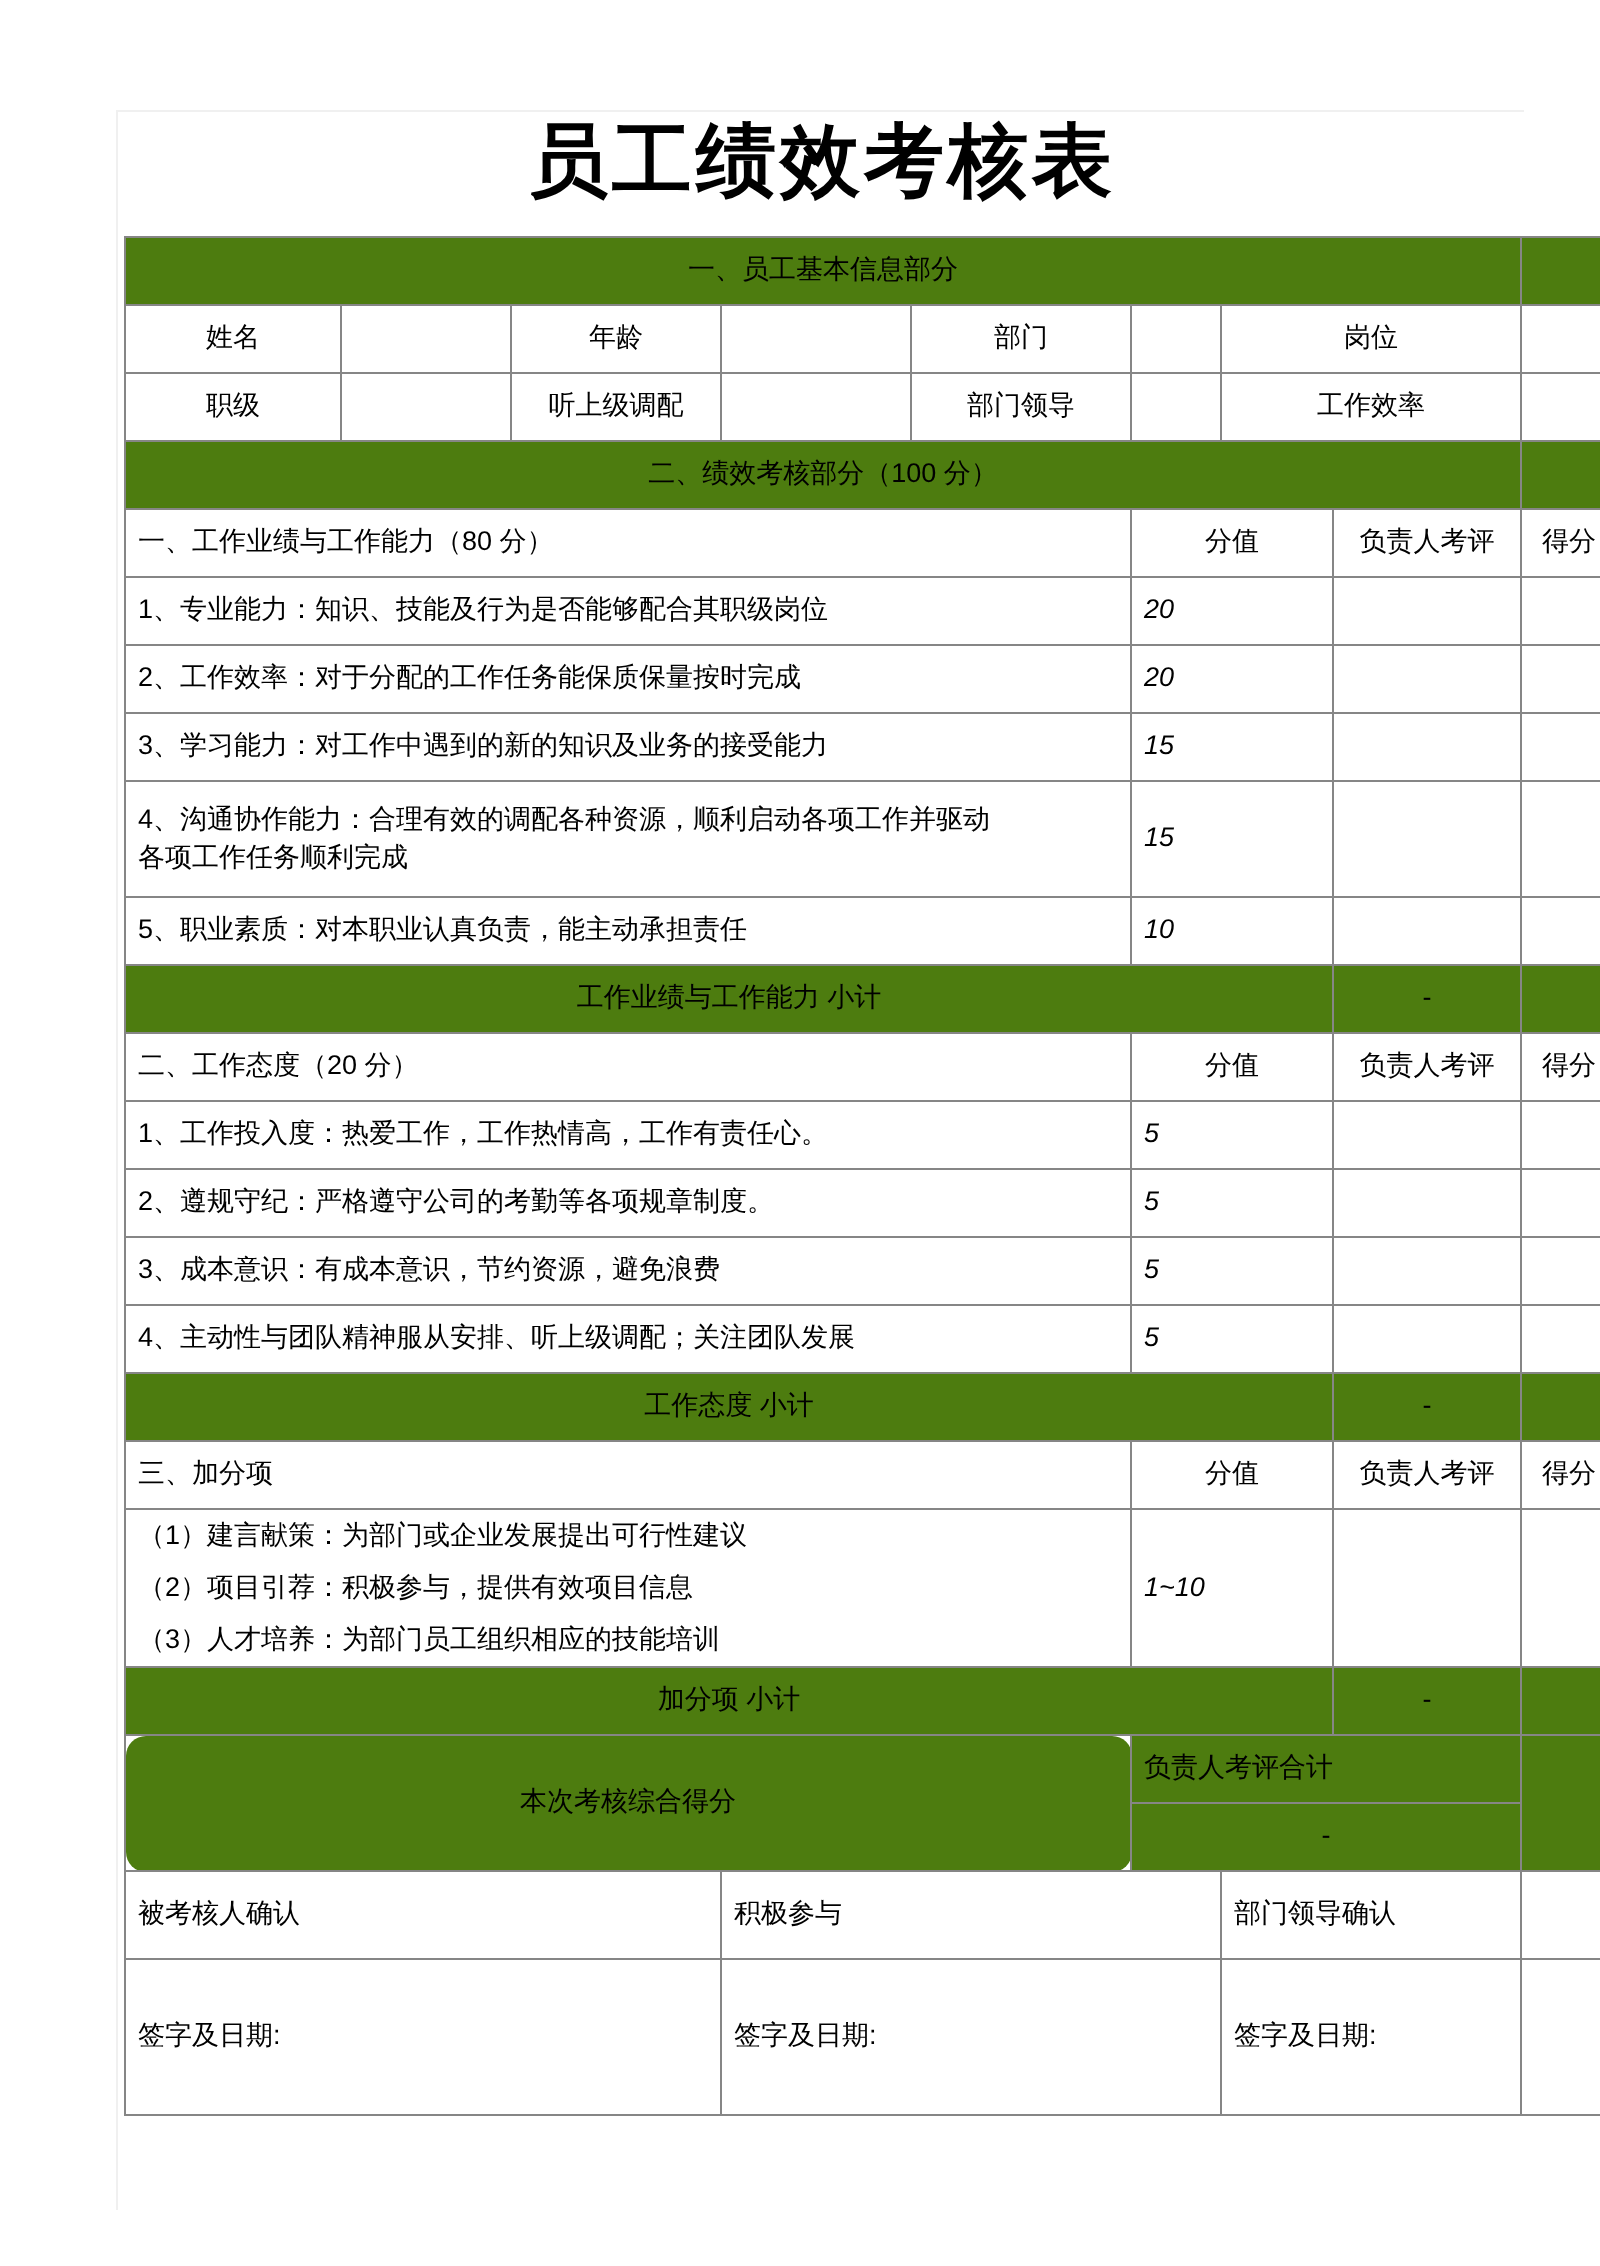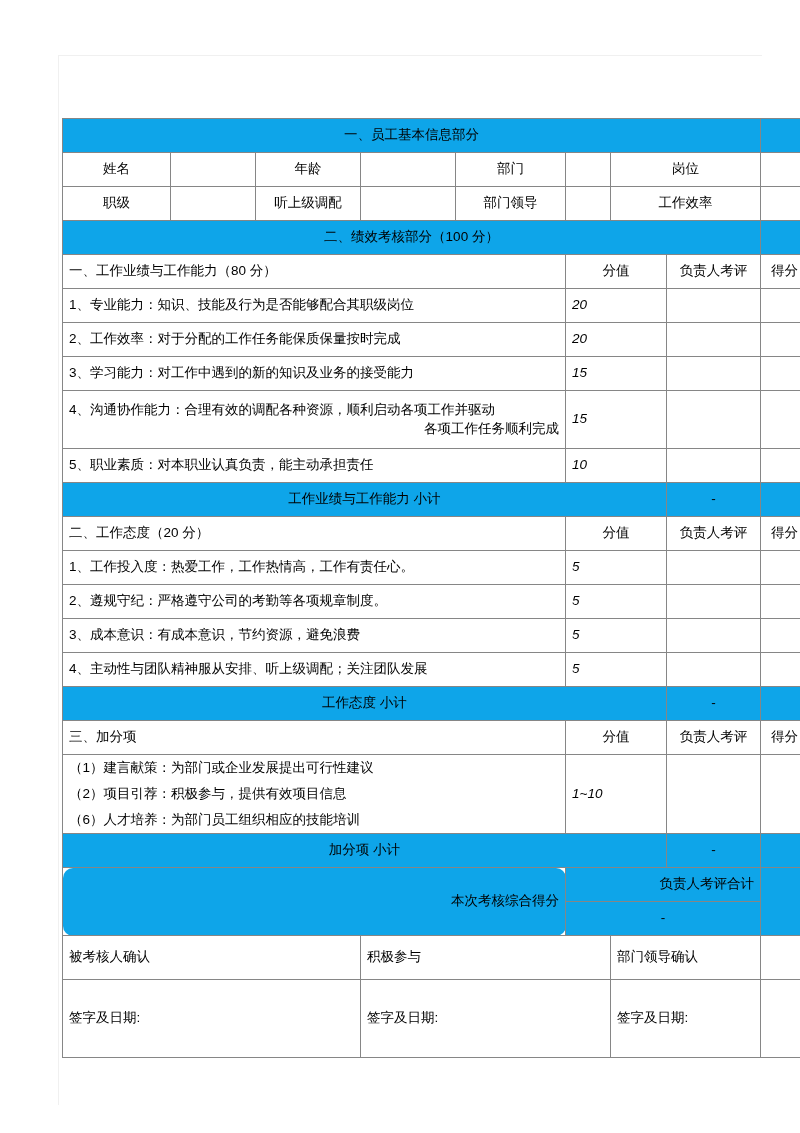--- a/index.html
+++ b/index.html
@@ -43,46 +43,47 @@
   }
   table.form td {
     border: 1px solid #868686;
     font-size: 13.5px;
     color: #000;
     padding: 0 6px;
     vertical-align: middle;
     line-height: 1.35;
     word-break: break-all;
   }
-  .gray { background: #0ea5e9; }
+  .gray { background: #4d7c0f; }
   .ctr  { text-align: center; }
   .sec-head { text-align: center; font-size: 13.5px; height: 34px; }
   .row-label { text-align: center; height: 34px; }
   .crit { height: 34px; text-align: left; padding-left: 7px; }
   .crit2 { height: 58px; text-align: left; padding-left: 7px; }
   .score { text-align: left; font-size: 13px; font-style: italic; }
   .colhead { text-align: center; height: 34px; font-size: 13.5px; }
   .subtotal { text-align: center; height: 34px; }
   .dash { text-align: center; font-size: 13px; }
   .bonus-cell { height: 68px; text-align: left; padding: 6px 7px; vertical-align: middle; }
   .bonus-line { line-height: 26px; white-space: nowrap; }
-  .total-left { text-align: right; height: 68px; font-size: 14px; border-radius: 10px; }
-  .total-head { text-align: right; height: 34px; font-size: 13.5px; }
+  .total-left { text-align: center; height: 68px; font-size: 14px; border-radius: 10px; }
+  .total-head { text-align: left; height: 34px; font-size: 13.5px; }
   .sig-head { height: 44px; text-align: left; padding-left: 7px; vertical-align: middle; margin-top: 33px; }
   .sig-body { height: 78px; text-align: left; padding-left: 7px; vertical-align: bottom; padding-bottom: 7px; }
   .wrap2 { text-align: left; }
-  .wrap2 .l2 { display: block; text-align: right; }
+  .wrap2 .l2 { display: block; text-align: left; }
 </style>
 </head>
 <body>
 
 <div id="page">
 
   <div id="sheet-edge"></div>
 
+  <div id="title">员工绩效考核表</div>
 
   <table class="form">
     <colgroup>
       <col style="width:108px">
       <col style="width:85px">
       <col style="width:105px">
       <col style="width:95px">
       <col style="width:110px">
       <col style="width:45px">
       <col style="width:56px">
@@ -216,21 +217,21 @@
         <td class="crit" colspan="5">三、加分项</td>
         <td class="colhead" colspan="2">分值</td>
         <td class="colhead">负责人考评</td>
         <td class="colhead">得分</td>
       </tr>
 
       <tr>
         <td class="bonus-cell" colspan="5">
           <div class="bonus-line">（1）建言献策：为部门或企业发展提出可行性建议</div>
           <div class="bonus-line">（2）项目引荐：积极参与，提供有效项目信息</div>
-          <div class="bonus-line">（6）人才培养：为部门员工组织相应的技能培训</div>
+          <div class="bonus-line">（3）人才培养：为部门员工组织相应的技能培训</div>
         </td>
         <td class="score" colspan="2">1~10</td>
         <td></td>
         <td></td>
       </tr>
 
       <tr>
         <td class="gray subtotal" colspan="7">加分项  小计</td>
         <td class="gray dash">-</td>
         <td class="gray"></td>

